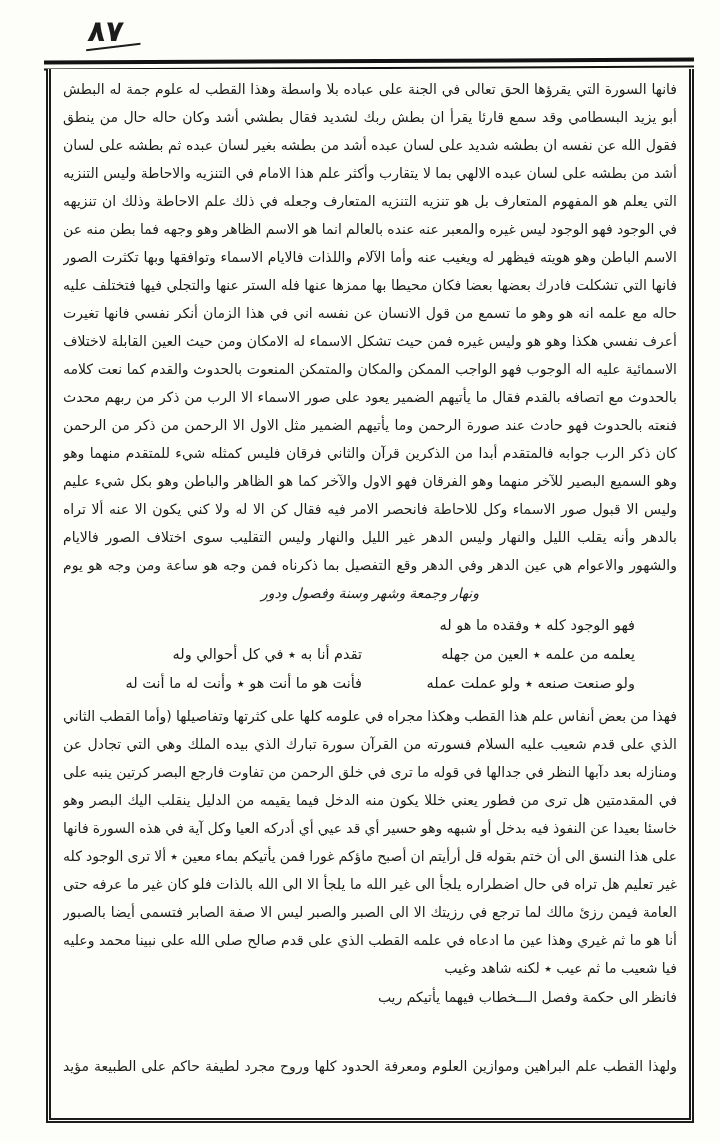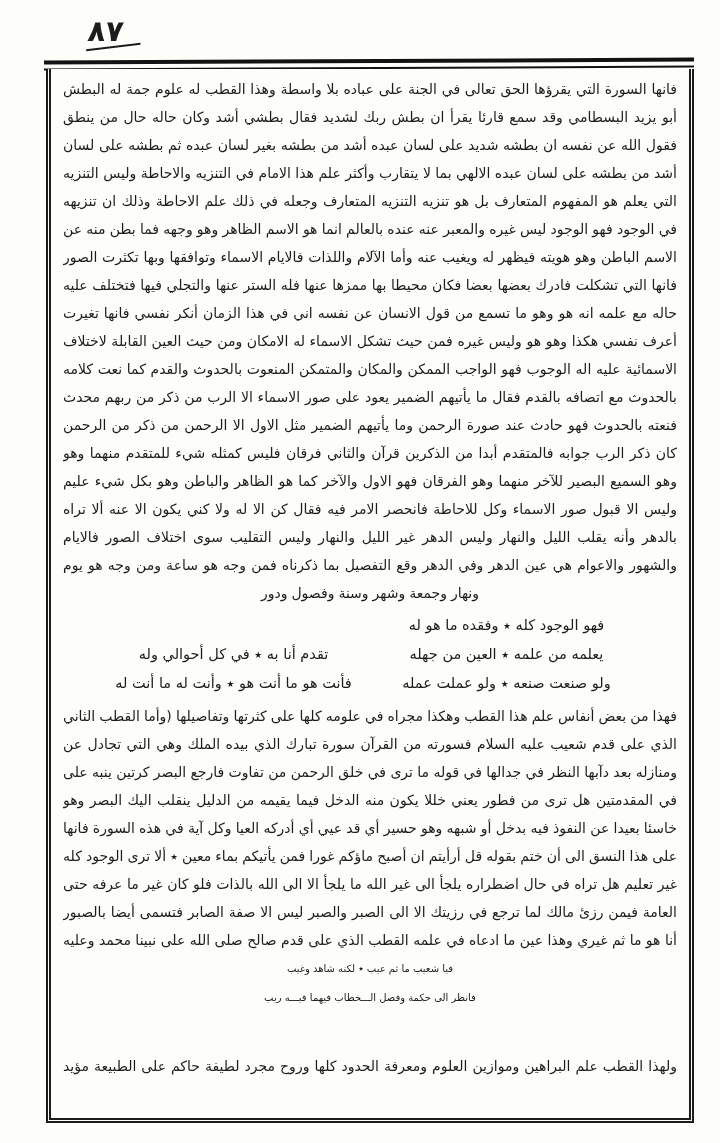--- a/index.html
+++ b/index.html
@@ -38,34 +38,35 @@
     direction:rtl;
     padding:6px 12px 0 12px;
   }
   .line{
     font-size:14px;line-height:28px;height:28px;overflow:hidden;
     text-align:justify;text-align-last:justify;
     word-spacing:-0.5px;
   }
   .line.short{
     text-align-last:center;
+    font-style:italic;
   }
   .poetry{
     margin:4px 42px;
   }
   .vrow{
     display:flex;justify-content:space-between;
     font-size:14.5px;line-height:29px;height:29px;overflow:hidden;
   }
   .hemistich{
-    width:48.5%;text-align:center;white-space:nowrap;overflow:hidden;
+    width:48.5%;white-space:nowrap;overflow:hidden;
   }
   .center-line{
-    font-size:10px;line-height:29px;height:29px;overflow:hidden;
-    text-align:center;
+    font-size:14px;line-height:29px;height:29px;overflow:hidden;
+    text-align:right;
   }
   .line.last{
     margin-top:40px;
   }
 </style>
 </head>
 <body>
 
 <div class="page">
 
@@ -114,20 +115,20 @@
       <div class="line">الذي على قدم شعيب عليه السلام فسورته من القرآن سورة تبارك الذي بيده الملك وهي التي تجادل عن قارئها</div>
       <div class="line">ومنازله بعد دآبها النظر في جدالها في قوله ما ترى في خلق الرحمن من تفاوت فارجع البصر كرتين ينبه على النظر</div>
       <div class="line">في المقدمتين هل ترى من فطور يعني خللا يكون منه الدخل فيما يقيمه من الدليل ينقلب اليك البصر وهو النظر</div>
       <div class="line">خاسئا بعيدا عن النفوذ فيه بدخل أو شبهه وهو حسير أي قد عيي أي أدركه العيا وكل آية في هذه السورة فانها تجري</div>
       <div class="line">على هذا النسق الى أن ختم بقوله قل أرأيتم ان أصبح ماؤكم غورا فمن يأتيكم بماء معين ٭ ألا ترى الوجود كله من</div>
       <div class="line">غير تعليم هل تراه في حال اضطراره يلجأ الى غير الله ما يلجأ الا الى الله بالذات فلو كان غير ما عرفه حتى يلجأ وهو قول</div>
       <div class="line">العامة فيمن رزئ مالك لما ترجع في رزيتك الا الى الصبر والصبر ليس الا صفة الصابر فتسمى أيضا بالصبور يقول</div>
       <div class="line">أنا هو ما ثم غيري وهذا عين ما ادعاه في علمه القطب الذي على قدم صالح صلى الله على نبينا محمد وعليه وسلم</div>
 
       <div class="center-line">فيا شعيب ما ثم عيب ٭ لكنه شاهد وغيب</div>
-      <div class="center-line">فانظر الى حكمة وفصل الـــخطاب فيهما فيـــه ريب</div>
+      <div class="center-line">فانظر الى حكمة وفصل الـــخطاب فيهما يأتيكم ريب</div>
 
       <div class="line last">ولهذا القطب علم البراهين وموازين العلوم ومعرفة الحدود كلها وروح مجرد لطيفة حاكم على الطبيعة مؤيد للشريعة</div>
 
     </div>
   </div>
 
 </div>
 
 </body></html>

